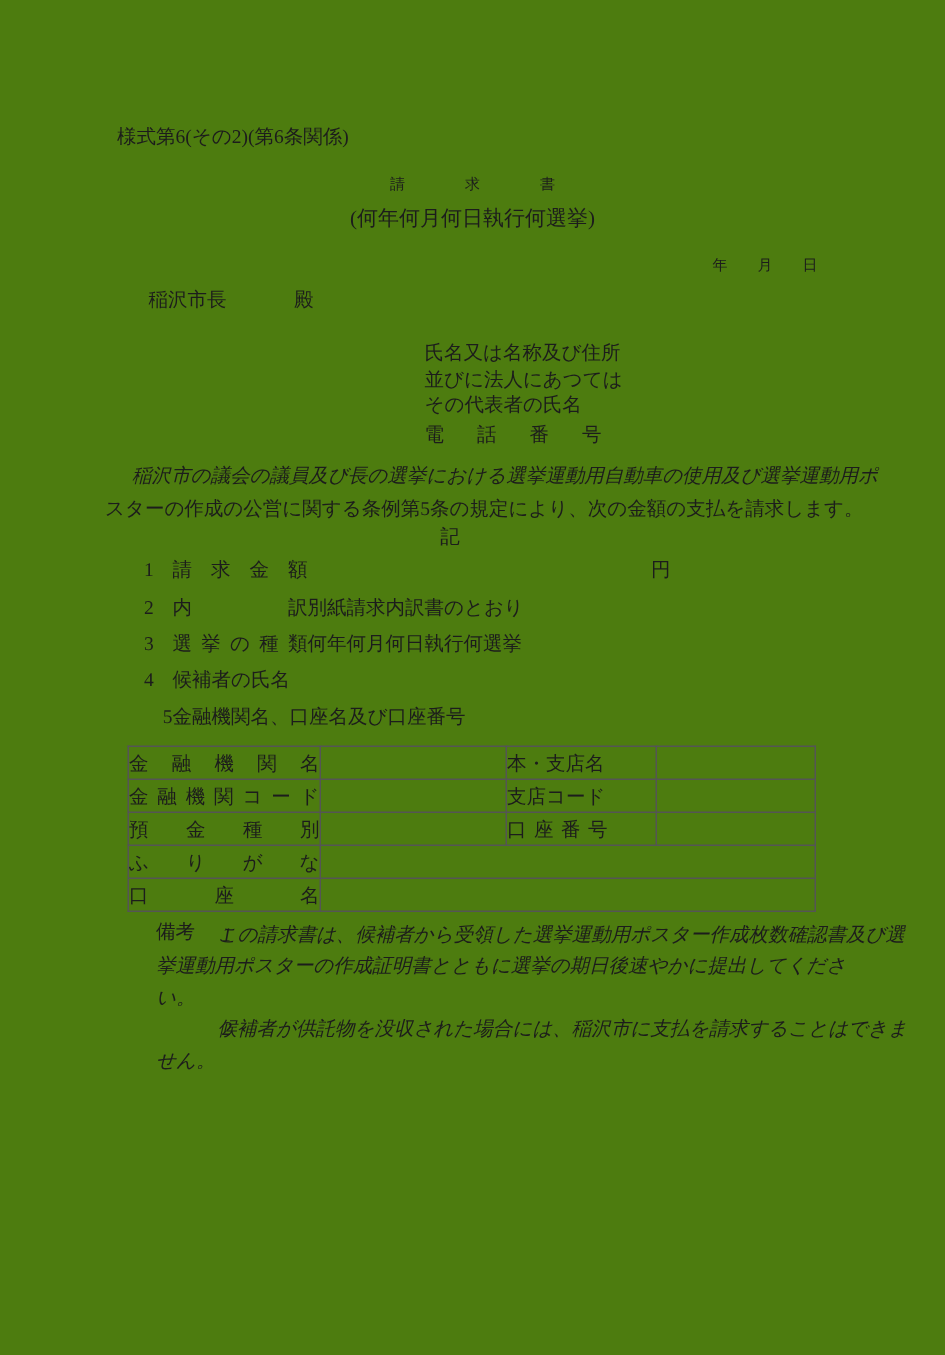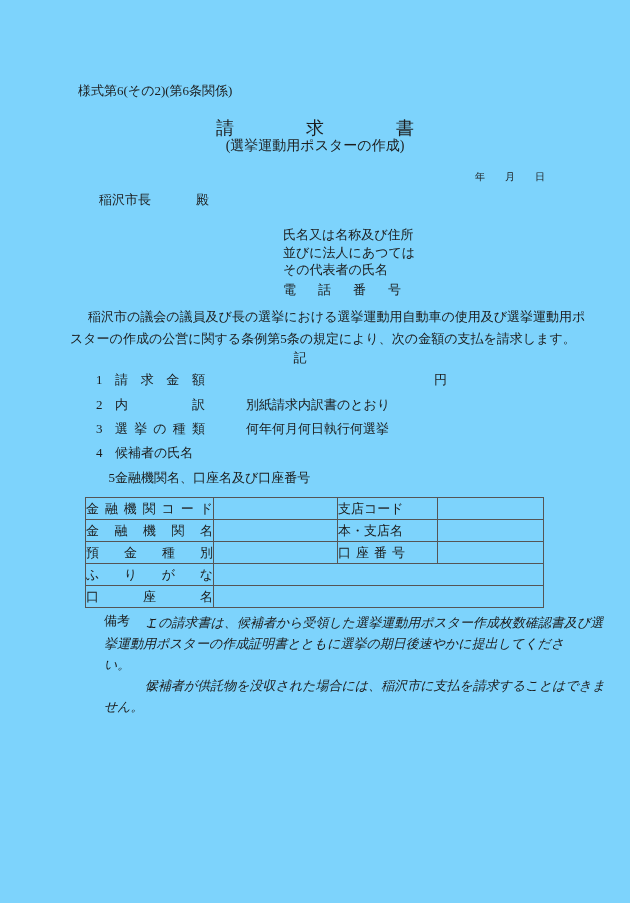--- a/index.html
+++ b/index.html
@@ -1,51 +1,51 @@
 <!DOCTYPE html>
 <html lang="ja"><head>
 <meta charset="utf-8">
 <style>
   html, body { margin: 0; padding: 0; background: #ffffff; }
   .page {
     position: relative;
     width: 630px;
     height: 903px;
-    background: #7dd3fc;
+    background: #4d7c0f;
     font-family: "Liberation Serif", "DejaVu Serif", serif;
     color: #1c1c1c;
     font-size: 13px;
     overflow: hidden;
   }
   .abs { position: absolute; white-space: nowrap; }
 
   .form-number   { left: 78px;  top: 82px; }
-  .title         { left: 0; top: 116px; width: 630px; text-align: center; font-size: 18px; }
+  .title         { left: 0; top: 116px; width: 630px; text-align: center; font-size: 10px; }
   .subtitle      { left: 0; top: 137px; width: 630px; text-align: center; font-size: 14px; }
   .date-line     { right: 85px; top: 170px; font-size: 10px; }
   .addressee     { left: 99px;  top: 191px; }
   .addressee .honorific { margin-left: 45px; }
   .applicant     { left: 283px; top: 226px; line-height: 17.5px; }
   .phone         { left: 283px; top: 281px; letter-spacing: 22px; }
   .body-par      { left: 70px;  top: 306px; line-height: 22px; }
-  .body-par .l1  { text-indent: 18px; }
+  .body-par .l1  { text-indent: 18px; font-style: italic; }
   .record-mark   { left: 0; top: 349px; width: 600px; text-align: center; }
 
   .item { left: 96px; height: 16px; }
   .item-1 { top: 371px; width: 470px; text-decoration: underline; }
   .item-2 { top: 396px; }
   .item-3 { top: 420px; }
   .item-4 { top: 444px; }
   .item-5 { top: 469px; text-align: right; }
   .num    { display: inline-block; width: 19px; }
   .jlabel {
     display: inline-block; width: 90px;
     text-align: justify; text-align-last: justify;
   }
-  .val    { margin-left: 41px; }
+  .val    { }
   .yen    { position: absolute; left: 338px; top: 0; }
 
   table.bank {
     position: absolute; left: 85px; top: 497px;
     width: 458px; border-collapse: collapse; table-layout: fixed;
   }
   table.bank td {
     border: 1px solid #555555; height: 21px;
     padding: 0; font-size: 13px; overflow: hidden;
   }
@@ -60,21 +60,21 @@
   .rfirst { text-indent: 22px; }
 </style>
 </head>
 <body>
 
 <div class="page">
 
   <div class="abs form-number">様式第6(その2)(第6条関係)</div>
 
   <div class="abs title">請　　　　求　　　　書</div>
-  <div class="abs subtitle">(選挙運動用ポスターの作成)</div>
+  <div class="abs subtitle">(何年何月何日執行何選挙)</div>
 
   <div class="abs date-line">年　　月　　日</div>
 
   <div class="abs addressee">
     <span>稲沢市長</span><span class="honorific">殿</span>
   </div>
 
   <div class="abs applicant">
     <div>氏名又は名称及び住所</div>
     <div>並びに法人にあつては</div>
@@ -112,29 +112,29 @@
 
   <table class="bank">
     <colgroup>
       <col style="width:128px">
         <col style="width:124px">
         <col style="width:100px">
         <col style="width:106px">
     </colgroup>
     <tbody>
         <tr>
+      <td class="lab">金融機関名</td>
+      <td></td>
+      <td class="lab2">本・支店名</td>
+      <td></td>
+    </tr>
+    <tr>
       <td class="lab">金融機関コード</td>
       <td></td>
       <td class="lab2">支店コード</td>
-      <td></td>
-    </tr>
-    <tr>
-      <td class="lab">金融機関名</td>
-      <td></td>
-      <td class="lab2">本・支店名</td>
       <td></td>
     </tr>
     <tr>
       <td class="lab">預金種別</td>
       <td></td>
       <td class="lab2 ls">口座番号</td>
       <td></td>
     </tr>
     <tr class="dotted-bottom">
       <td class="lab">ふりがな</td>

